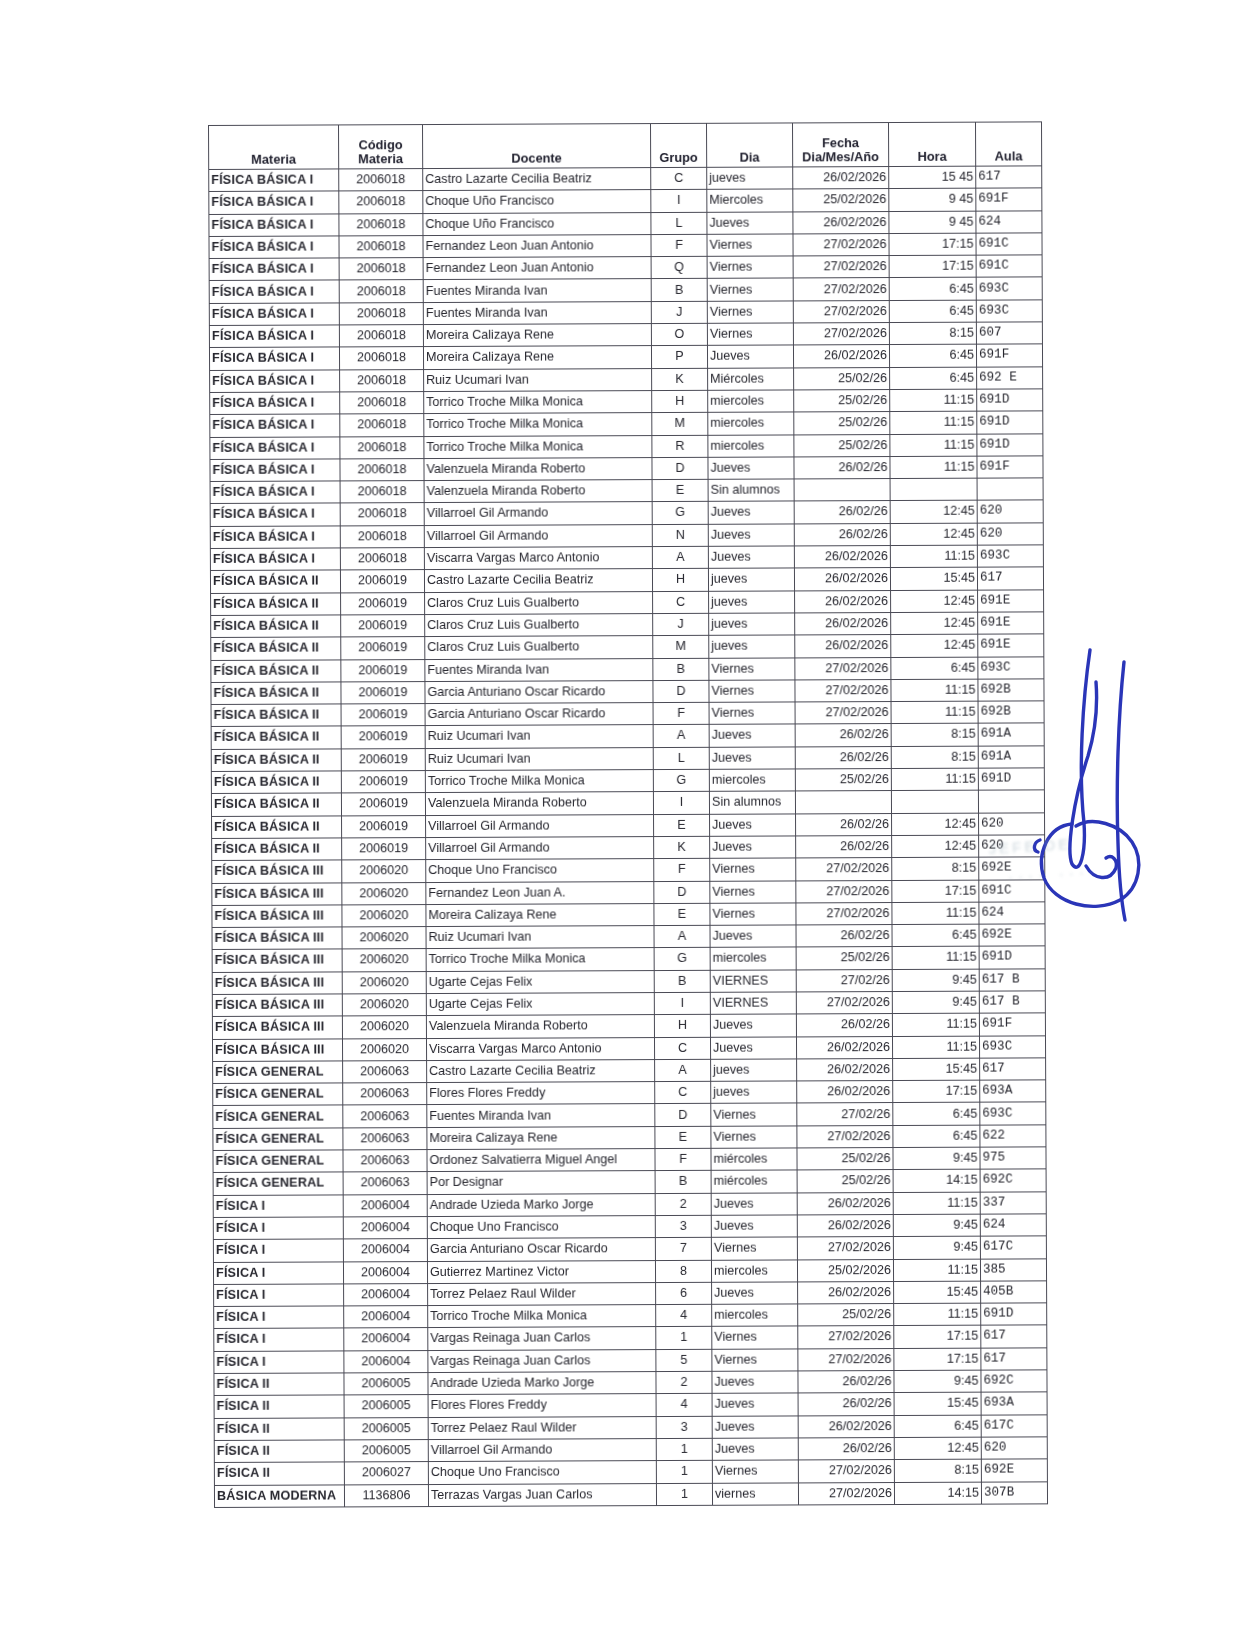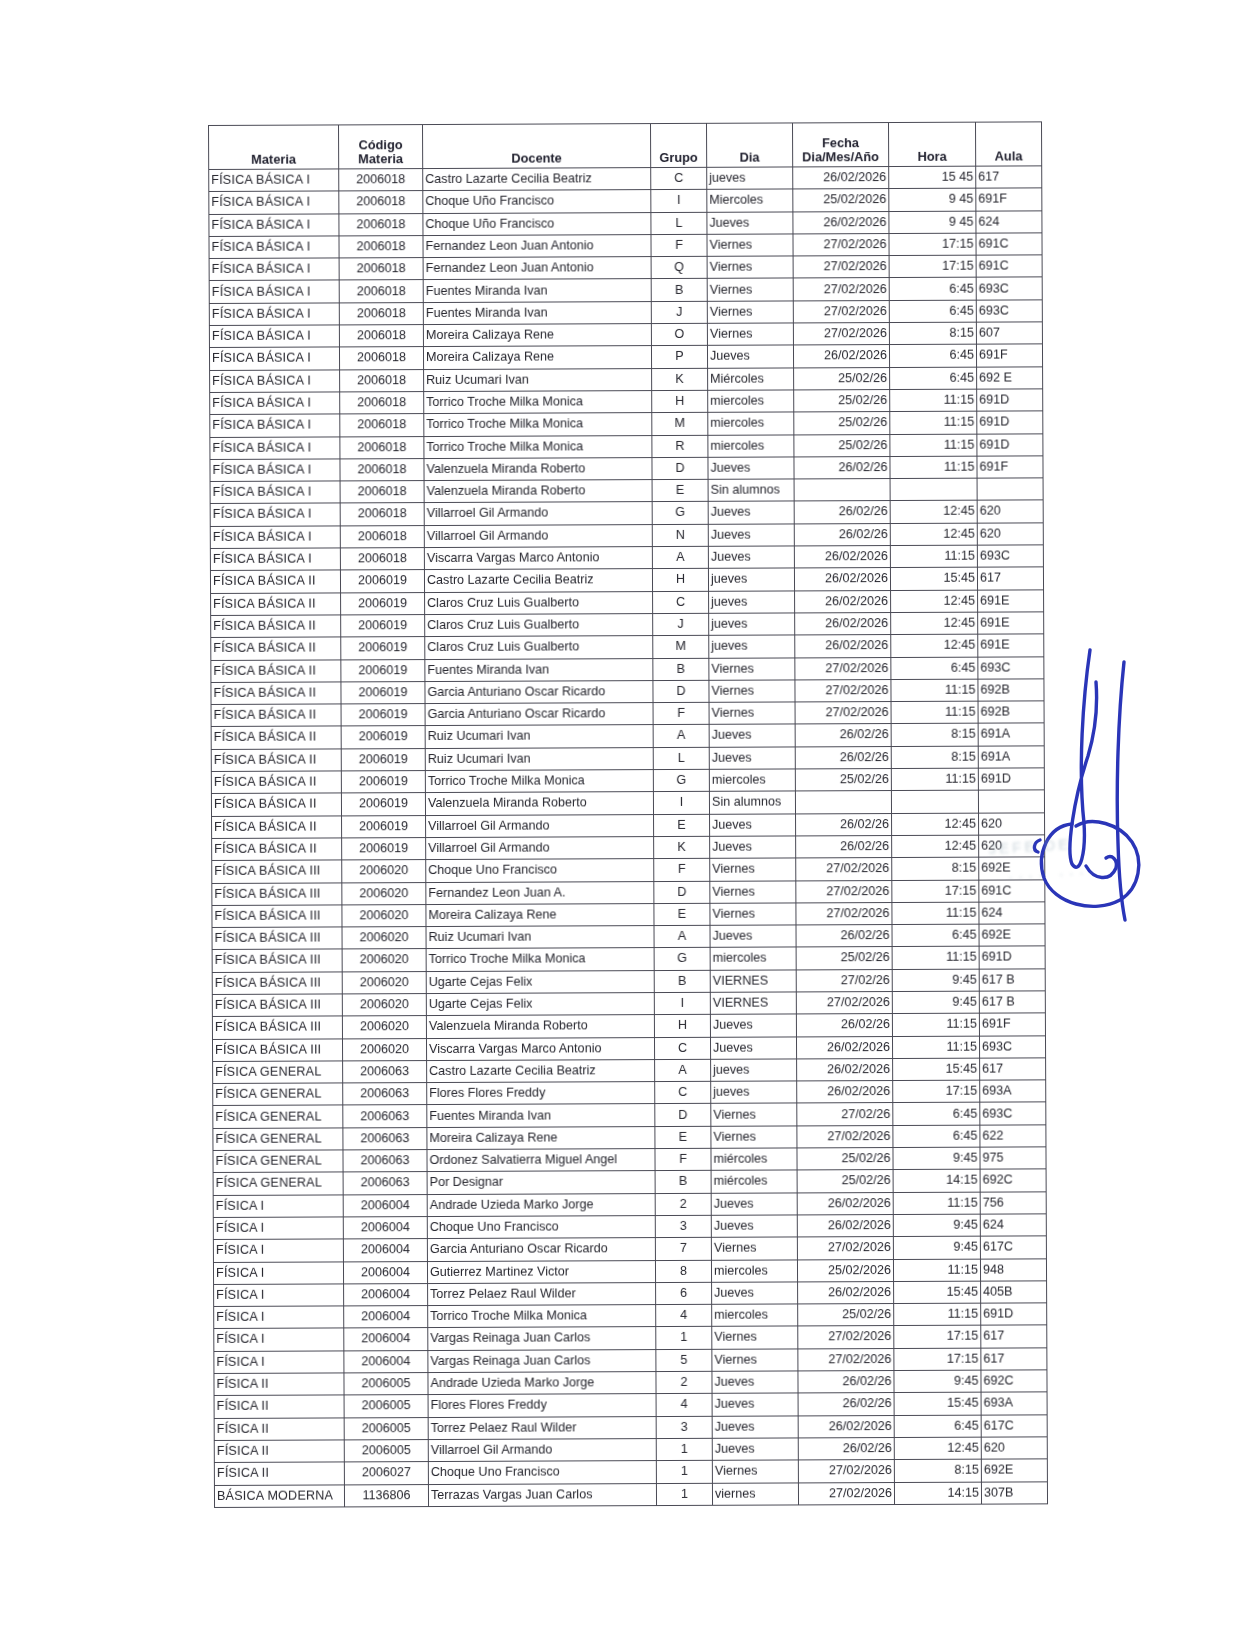--- a/index.html
+++ b/index.html
@@ -46,22 +46,22 @@
     text-align:center;
     font-weight:bold;
     font-size:12.8px;
     padding-bottom:3px;
     color:#222230;
   }
   table.grid td{height:21.3px;vertical-align:middle;}
   td.a-left{text-align:left;padding-left:5px;}
   td.a-center{text-align:center;}
   td.a-right{text-align:right;padding-right:6px;}
-  td.col-materia{padding-left:4px;letter-spacing:0.2px;}
-  td.col-aula{padding-left:4px;}
+  td.col-materia{padding-left:4px;letter-spacing:0.2px;font-weight:bold;}
+  td.col-aula{padding-left:4px;font-family:Liberation Mono, monospace;}
   
   .signature{
     position:absolute;left:1028px;top:628px;width:150px;height:300px;
     pointer-events:none;
   }
   
   .stamp{
     position:absolute;left:990px;top:828px;width:265px;height:80px;
     color:#9fb2bd;
     opacity:0.5;
@@ -583,21 +583,21 @@
             <td class="a-left col-aula">692C</td>
           </tr>
           <tr>
             <td class="a-left col-materia">FÍSICA I</td>
             <td class="a-center">2006004</td>
             <td class="a-left">Andrade Uzieda Marko Jorge</td>
             <td class="a-center">2</td>
             <td class="a-left">Jueves</td>
             <td class="a-right">26/02/2026</td>
             <td class="a-right">11:15</td>
-            <td class="a-left col-aula">756</td>
+            <td class="a-left col-aula">337</td>
           </tr>
           <tr>
             <td class="a-left col-materia">FÍSICA I</td>
             <td class="a-center">2006004</td>
             <td class="a-left">Choque Uno Francisco</td>
             <td class="a-center">3</td>
             <td class="a-left">Jueves</td>
             <td class="a-right">26/02/2026</td>
             <td class="a-right">9:45</td>
             <td class="a-left col-aula">624</td>
@@ -613,21 +613,21 @@
             <td class="a-left col-aula">617C</td>
           </tr>
           <tr>
             <td class="a-left col-materia">FÍSICA I</td>
             <td class="a-center">2006004</td>
             <td class="a-left">Gutierrez Martinez Victor</td>
             <td class="a-center">8</td>
             <td class="a-left">miercoles</td>
             <td class="a-right">25/02/2026</td>
             <td class="a-right">11:15</td>
-            <td class="a-left col-aula">948</td>
+            <td class="a-left col-aula">385</td>
           </tr>
           <tr>
             <td class="a-left col-materia">FÍSICA I</td>
             <td class="a-center">2006004</td>
             <td class="a-left">Torrez Pelaez Raul Wilder</td>
             <td class="a-center">6</td>
             <td class="a-left">Jueves</td>
             <td class="a-right">26/02/2026</td>
             <td class="a-right">15:45</td>
             <td class="a-left col-aula">405B</td>

